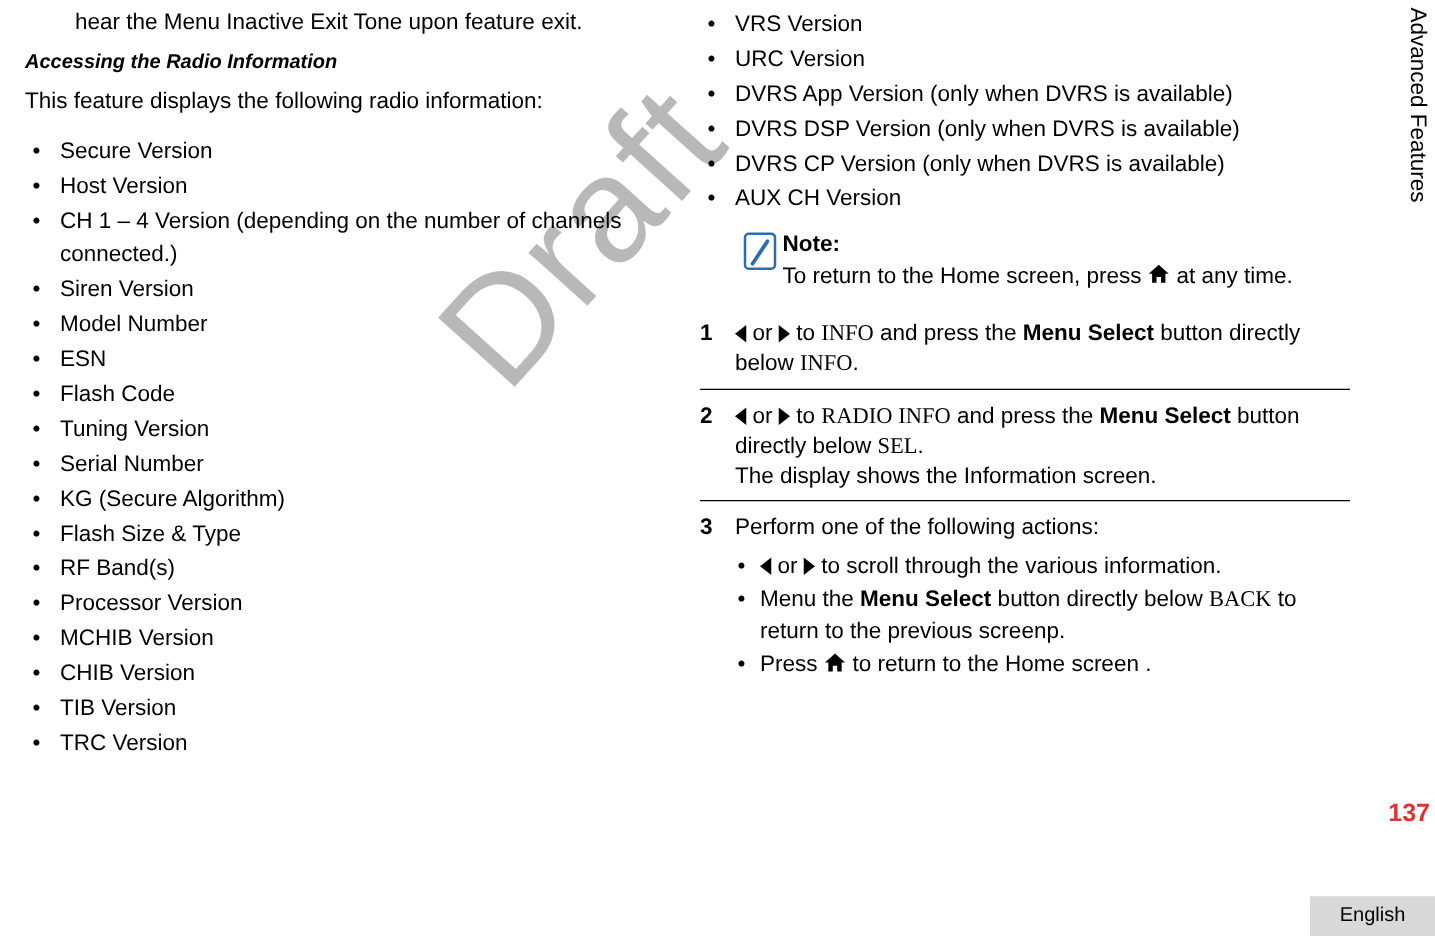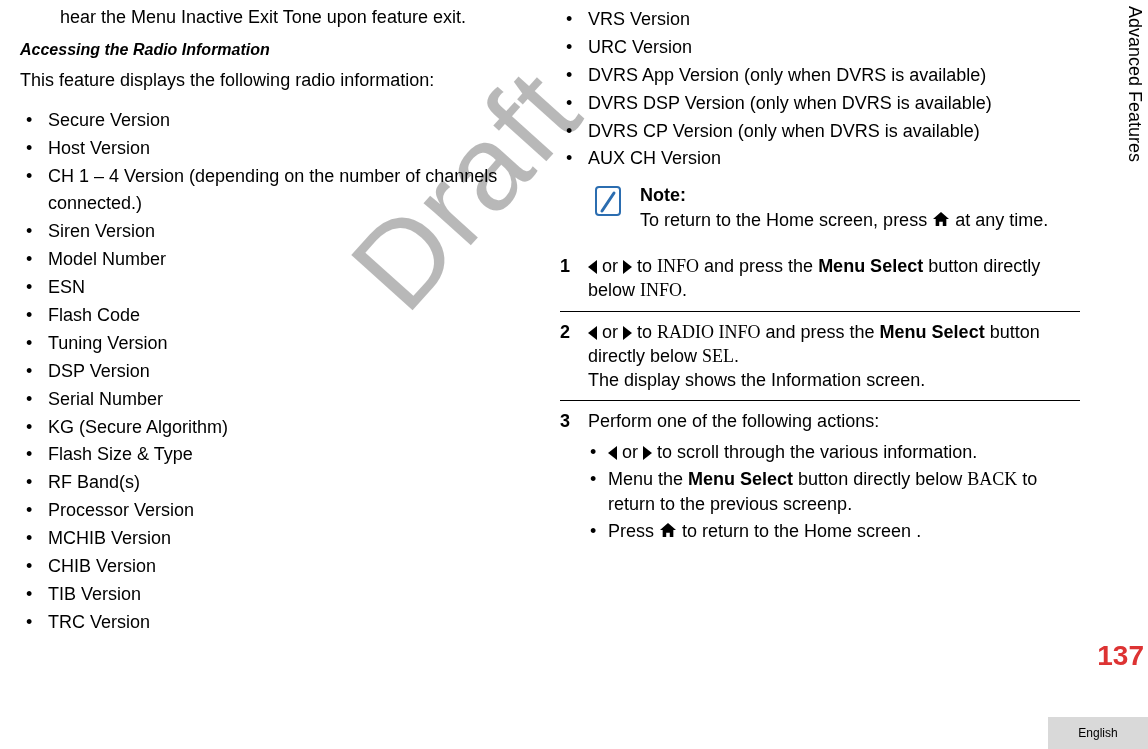--- a/index.html
+++ b/index.html
@@ -49,21 +49,20 @@
     .bullet-list li::before {
       content: "•";
       position: absolute;
       left: 6px;
       top: 0;
     }
     .note-box {
       display: flex;
       align-items: flex-start;
       margin: 10px 0 14px 30px;
-      gap: 14px;
     }
     .note-icon svg {
       width: 36px;
       height: 36px;
     }
     .note-text .note-label {
       font-weight: bold;
     }
     .note-text {
       line-height: 1.35;
@@ -143,35 +142,35 @@
       writing-mode: vertical-rl;
       font-size: 18px;
       padding-top: 6px;
       padding-left: 4px;
       color: #000;
     }
     .page-num {
       position: absolute;
       right: 4px;
       top: 640px;
-      font-size: 28px;
+      font-size: 20px;
       font-weight: bold;
       color: #d33;
     }
     .lang-box {
       position: absolute;
       right: 0;
       bottom: 0;
       width: 100px;
       height: 32px;
       background: #d9d9d9;
       display: flex;
       align-items: center;
       justify-content: center;
-      font-size: 12px;
+      font-size: 16px;
       margin-left: 32px;
     }
   </style>
 </head>
 <body>
 
 <div class="watermark">Draft</div>
 
 <div class="content">
   <div class="col">
@@ -180,21 +179,20 @@
     <p class="intro">This feature displays the following radio information:</p>
     <ul class="bullet-list">
       <li>Secure Version</li>
       <li>Host Version</li>
       <li>CH 1 – 4 Version (depending on the number of channels connected.)</li>
       <li>Siren Version</li>
       <li>Model Number</li>
       <li>ESN</li>
       <li>Flash Code</li>
       <li>Tuning Version</li>
-      <li>DSP Version</li>
       <li>Serial Number</li>
       <li>KG (Secure Algorithm)</li>
       <li>Flash Size &amp; Type</li>
       <li>RF Band(s)</li>
       <li>Processor Version</li>
       <li>MCHIB Version</li>
       <li>CHIB Version</li>
       <li>TIB Version</li>
       <li>TRC Version</li>
     </ul>

